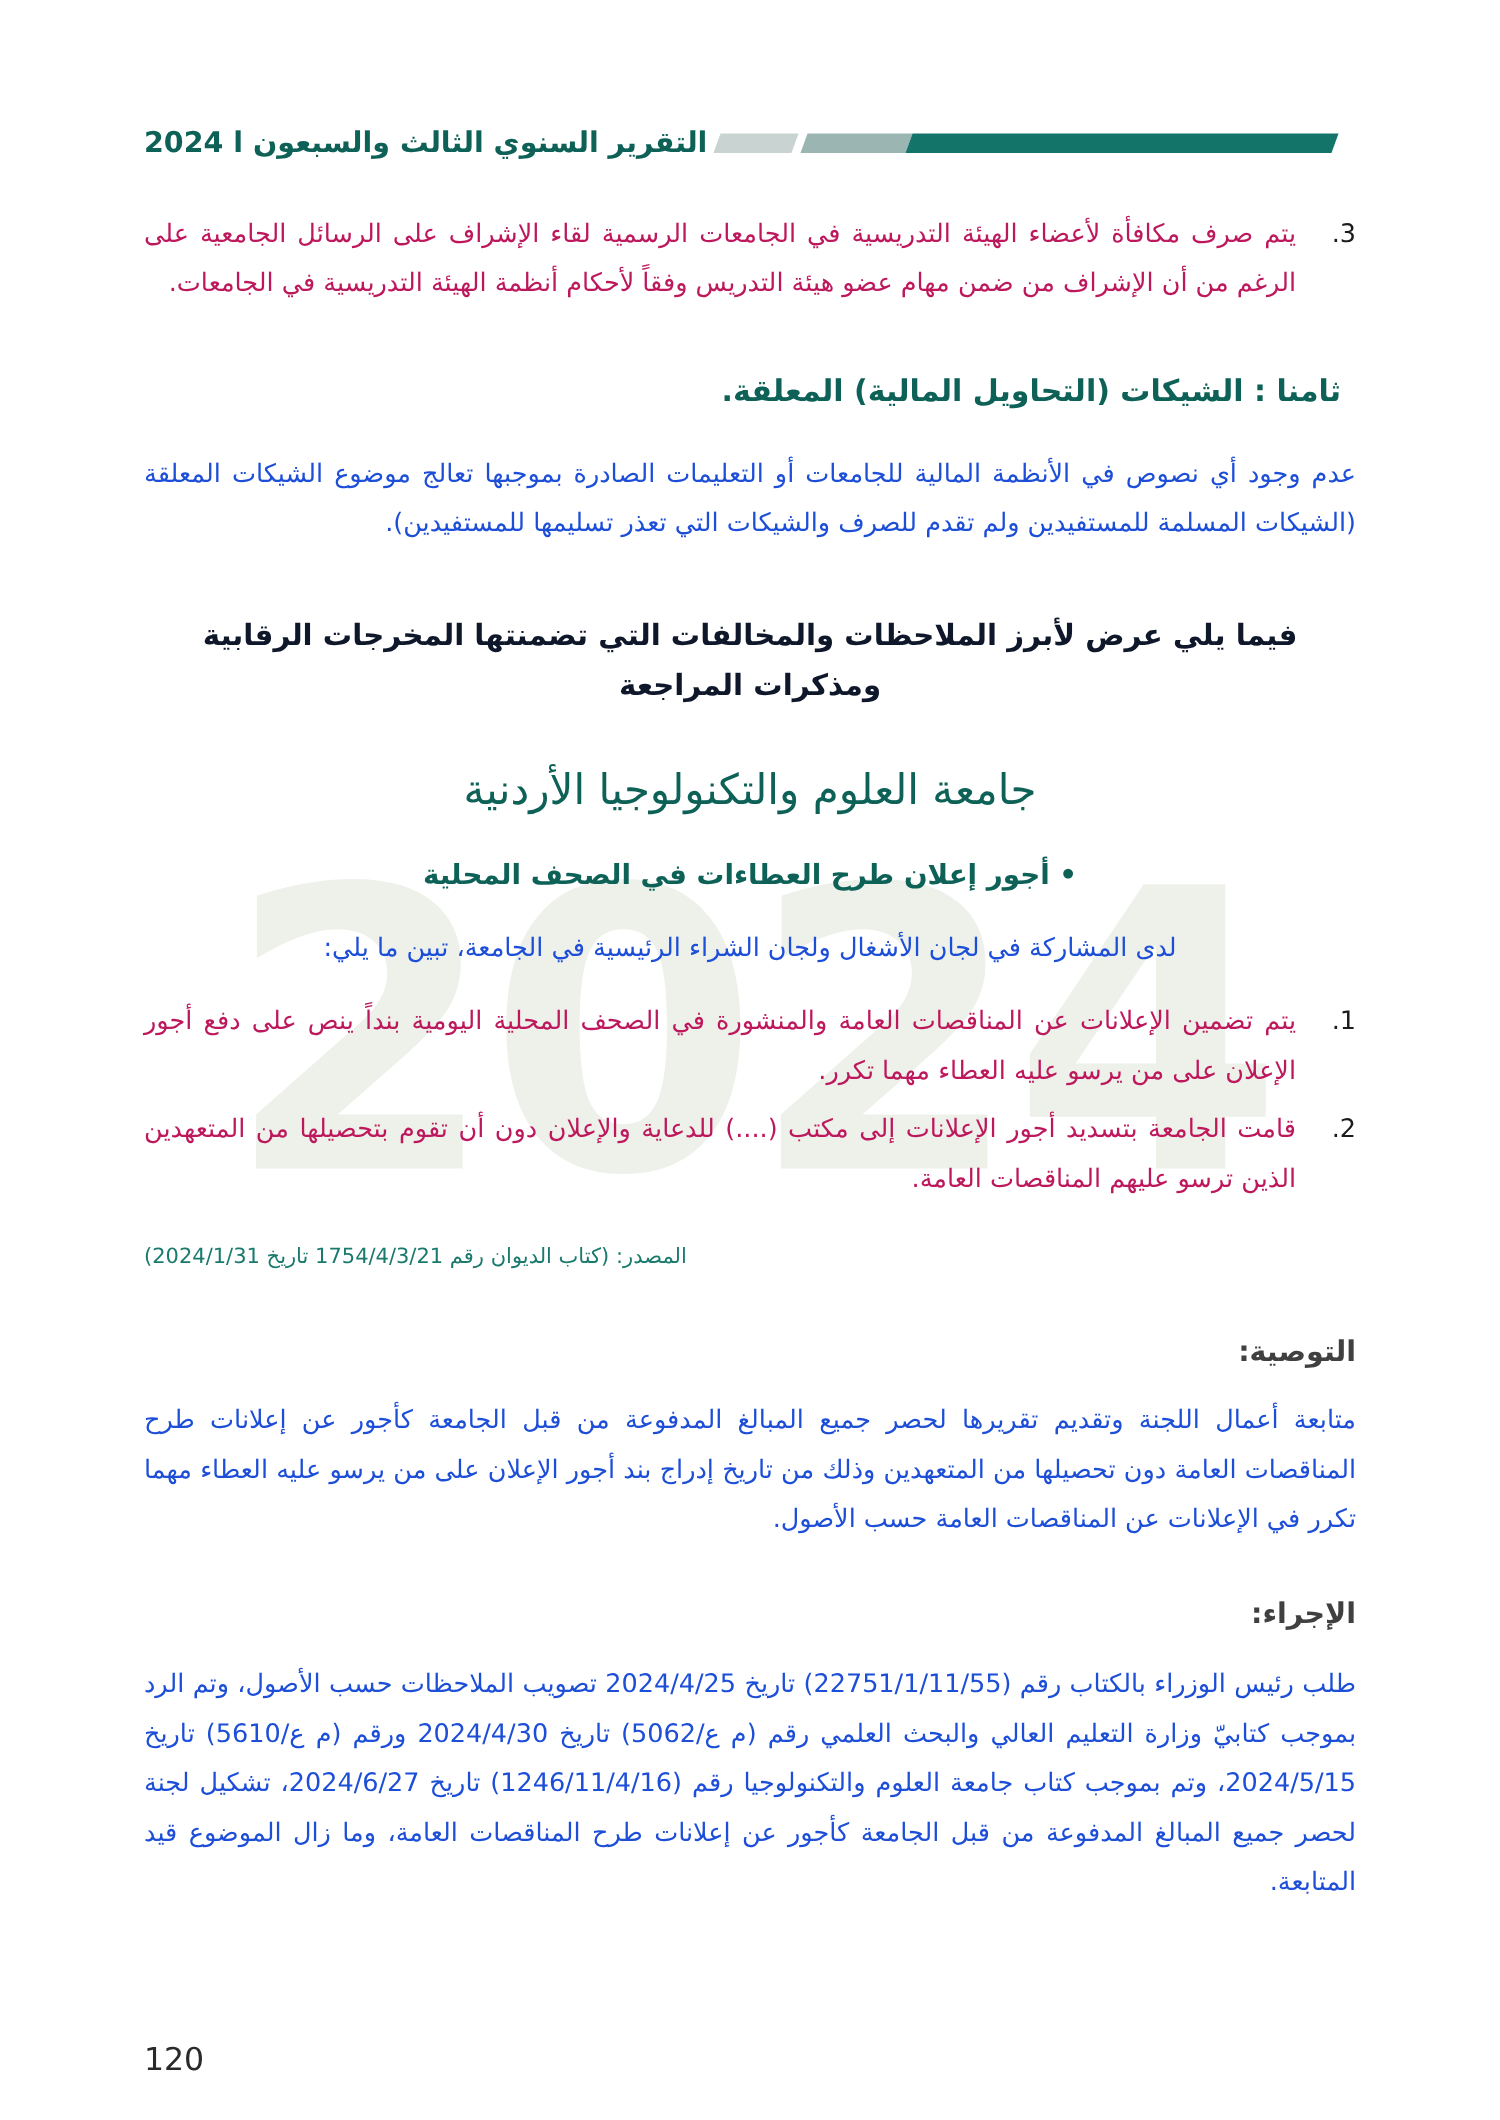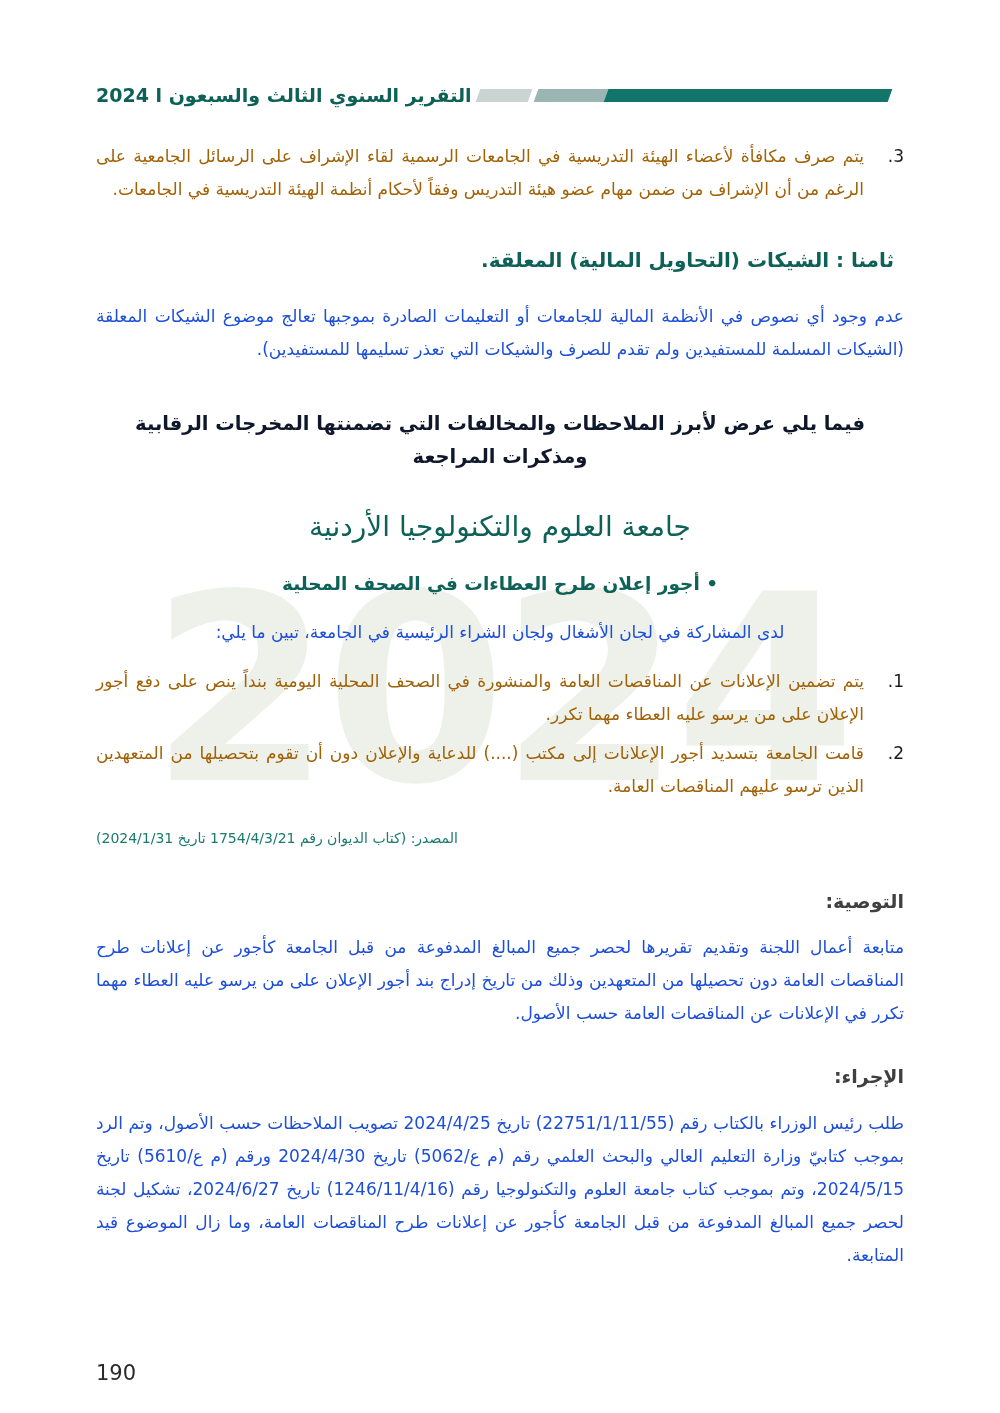--- a/index.html
+++ b/index.html
@@ -105,21 +105,21 @@
     color: #1b1b1b;
     text-align: right;
     padding-left: 8px;
     direction: ltr;
     unicode-bidi: isolate;
   }
   .num-text {
     flex: 1;
     font-size: 17px;
     line-height: 1.95;
-    color: #a16207;
+    color: #be185d;
     text-align: justify;
   }
 
   
   .teal-head {
     color: #0d6157;
     font-weight: bold;
     font-size: 20px;
     margin: 10px;
     line-height: 1.6;
@@ -264,16 +264,16 @@
 
     <h3 class="teal-small">الإجراء:</h3>
 
     <div class="sp-14"></div>
 
     <p class="para">طلب رئيس الوزراء بالكتاب رقم (22751/1/11/55) تاريخ 2024/4/25 تصويب الملاحظات حسب الأصول، وتم الرد بموجب كتابيّ وزارة التعليم العالي والبحث العلمي رقم (م ع/5062) تاريخ 2024/4/30 ورقم (م ع/5610) تاريخ 2024/5/15، وتم بموجب كتاب جامعة العلوم والتكنولوجيا رقم (1246/11/4/16) تاريخ 2024/6/27، تشكيل لجنة لحصر جميع المبالغ المدفوعة من قبل الجامعة كأجور عن إعلانات طرح المناقصات العامة، وما زال الموضوع قيد المتابعة.</p>
 
   </div>
 
   <div class="footer">
-    <div class="page-number">190</div>
+    <div class="page-number">120</div>
   </div>
 
 </div>
 
 </body></html>

